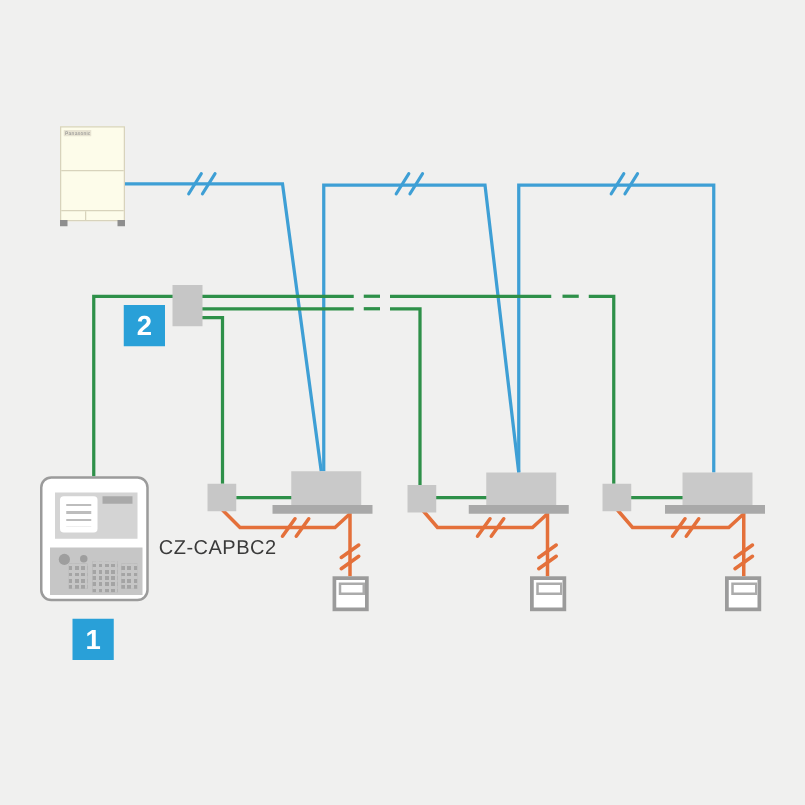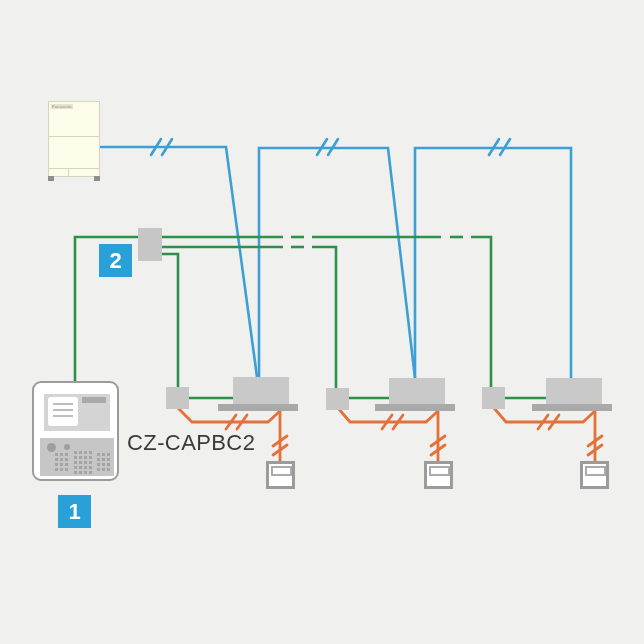--- a/index.html
+++ b/index.html
@@ -71,21 +71,21 @@
   .knob.big{left:7px;top:5px;width:9px;height:9px;}
   .knob.small{left:24px;top:6px;width:6px;height:6px;}
   .keys{position:absolute;background-color:#A4A4A4;
       background-image:repeating-linear-gradient(90deg,transparent 0 3px,#C6C6C6 3px 5px),
                        repeating-linear-gradient(0deg,transparent 0 3px,#C6C6C6 3px 5px);}
   .keys.g1{left:15px;top:13px;width:15px;height:20px;}
   .keys.g2{left:34px;top:11px;width:20px;height:25px;}
   .keys.g3{left:57px;top:13px;width:13px;height:20px;}
 
   
-  .model-label{left:127px;top:430px;font-size:22px;letter-spacing:.4px;color:var(--label-text);}
+  .model-label{left:127px;top:430px;font-size:16px;letter-spacing:.4px;color:var(--label-text);}
 </style>
 </head>
 <body>
 
 <div class="stage">
 
   <svg class="wires" width="644" height="644" viewBox="0 0 644 644">
 
     <g>
       <polyline class="wire wire-blue" points="100,147 226,147 257,377"></polyline>

